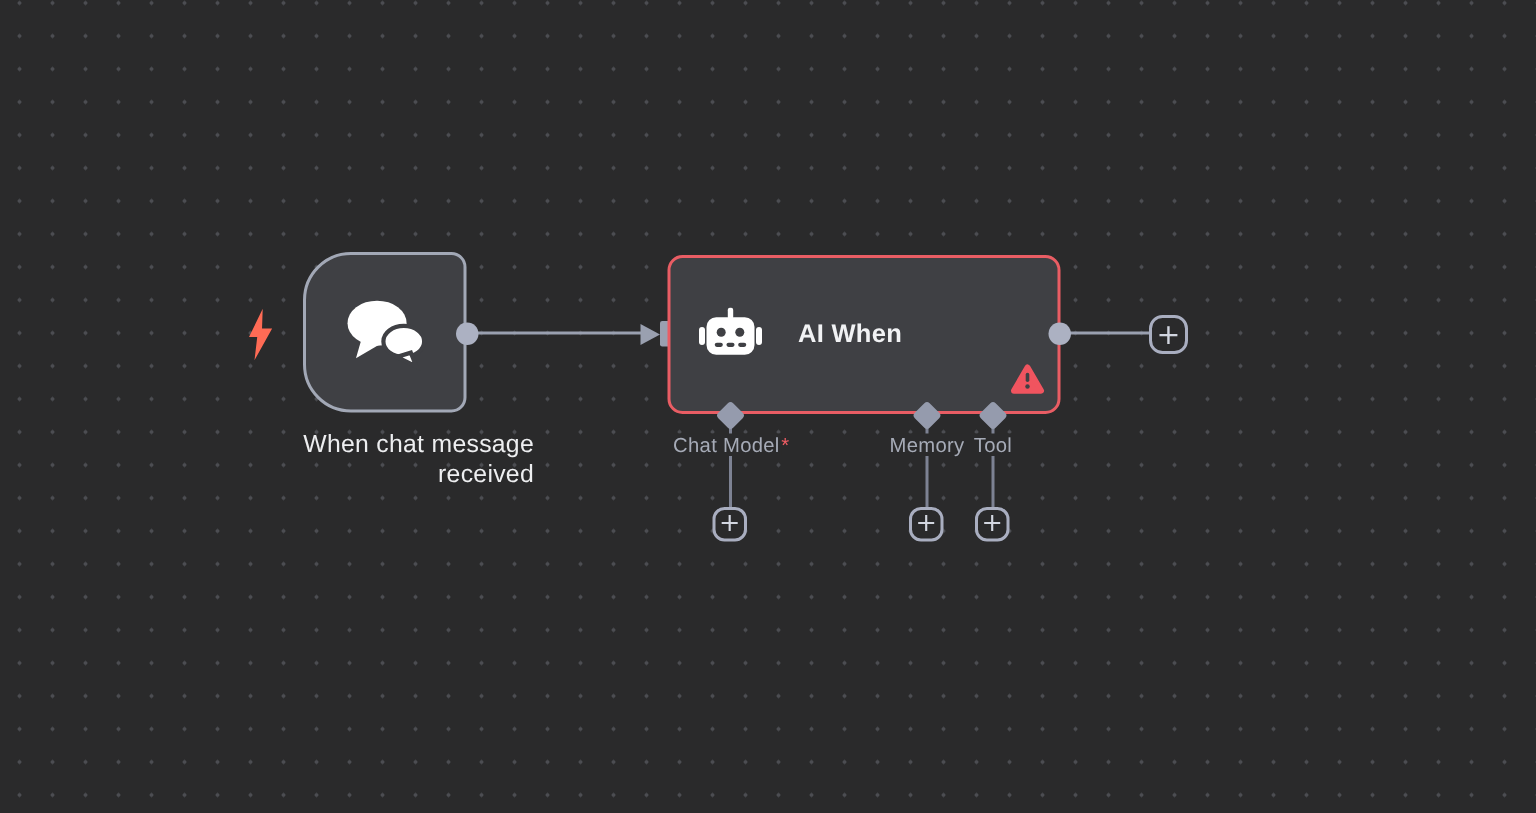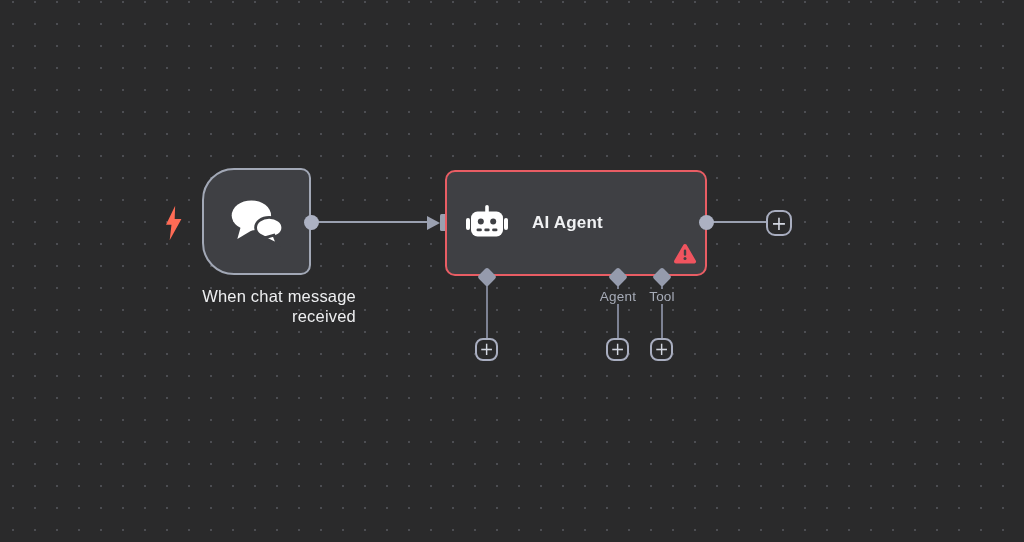--- a/index.html
+++ b/index.html
@@ -95,47 +95,50 @@
         </g>
         <g fill="#3f4044">
           <circle cx="14.8" cy="16.5" r="3"></circle>
           <circle cx="27.2" cy="16.5" r="3"></circle>
           <rect x="10.5" y="23.5" width="5.4" height="2.8" rx="1.4"></rect>
           <rect x="18.3" y="23.5" width="5.4" height="2.8" rx="1.4"></rect>
           <rect x="26.1" y="23.5" width="5.4" height="2.8" rx="1.4"></rect>
         </g>
       </svg>
     </span>
-    <span class="agent-title">AI Agent</span>
+    <span class="agent-title">AI When</span>
     <span class="warn-wrap">
       <svg width="24" height="21" viewBox="0 0 24 21">
         <path d="M12 3 L21 18.5 H3 Z" fill="#f0545f" stroke="#f0545f" stroke-width="4" stroke-linejoin="round"></path>
         <rect x="10.8" y="6.5" width="2.4" height="6.2" rx="1.2" fill="#3f4044"></rect>
         <circle cx="12" cy="15.6" r="1.5" fill="#3f4044"></circle>
       </svg>
     </span>
   </div>
 
   <div class="endpoint" style="left:304px;top:215px;"></div>
   <div class="endpoint" style="left:699px;top:215px;"></div>
 
   <div class="plus-btn big" style="left:766px;top:210px;">
     <span>+</span>
   </div>
 
   <div class="vline" style="left:486px;top:284px;height:54px;"></div>
   <div class="diamond" style="left:480px;top:270px;"></div>
+  <div class="sub-label" style="left:407px;width:160px;">
+    <span>Chat Model</span><span class="req">*</span>
+  </div>
   <div class="plus-btn small" style="left:475px;top:338px;">
     <span>+</span>
   </div>
 
   <div class="vline" style="left:617px;top:284px;height:54px;"></div>
   <div class="diamond" style="left:611px;top:270px;"></div>
   <div class="sub-label" style="left:558px;width:120px;">
-    <span>Agent</span><span class="req"></span>
+    <span>Memory</span><span class="req"></span>
   </div>
   <div class="plus-btn small" style="left:606px;top:338px;">
     <span>+</span>
   </div>
 
   <div class="vline" style="left:661px;top:284px;height:54px;"></div>
   <div class="diamond" style="left:655px;top:270px;"></div>
   <div class="sub-label" style="left:622px;width:80px;">
     <span>Tool</span><span class="req"></span>
   </div>

